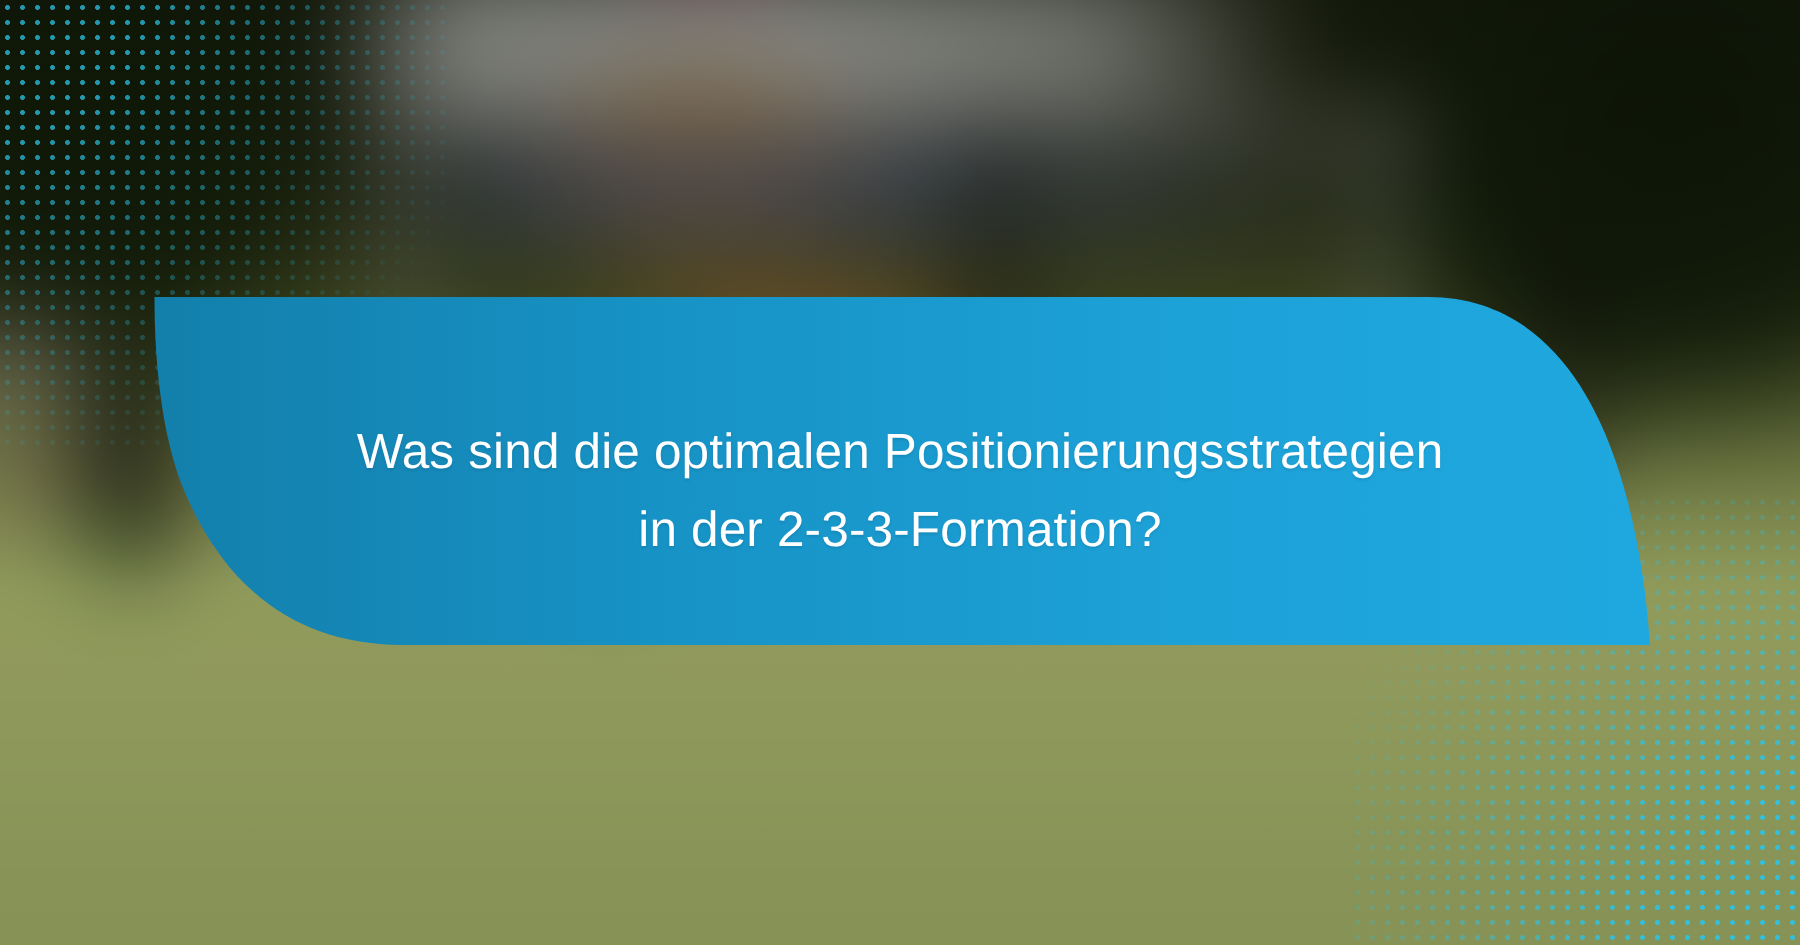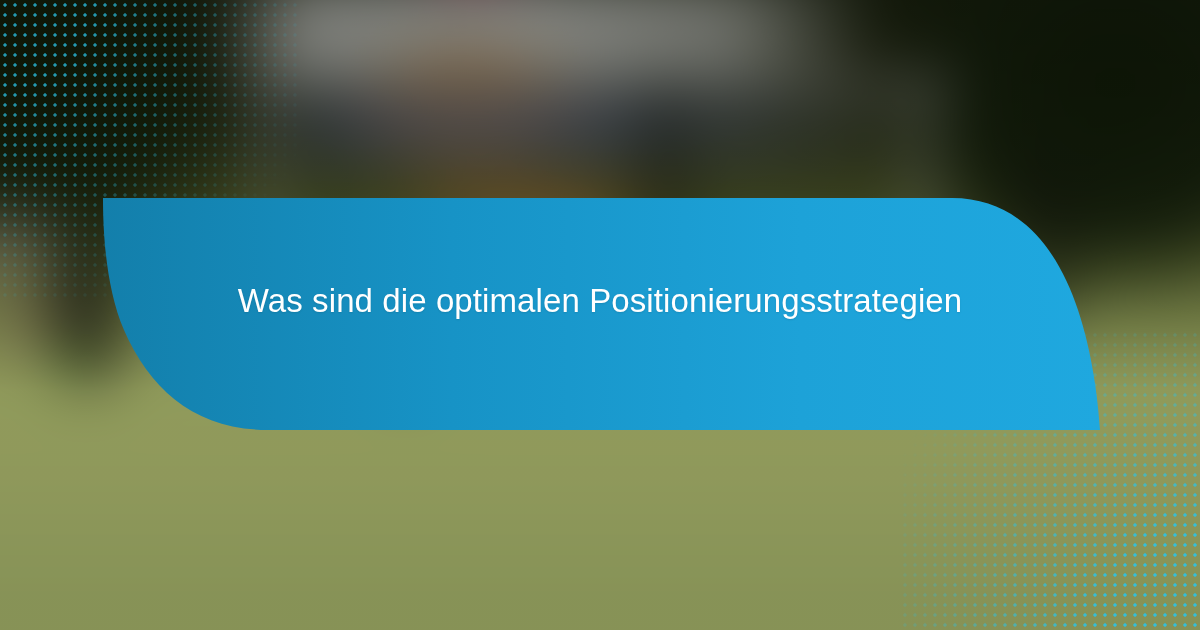--- a/index.html
+++ b/index.html
@@ -268,15 +268,16 @@
                C 1092 352, 1098 398, 1100 430
                L 268 430
                C 196 430, 150 390, 124 330
                C 107 291, 103 238, 103 198
                Z" fill="url(#bannerGrad)"></path>
     </svg>
   </div>
 
   <div class="title-block">
     <span class="title-line">Was sind die optimalen Positionierungsstrategien</span>
+    <span class="title-line">in der 2-3-3-Formation?</span>
   </div>
 
 </div>
 
 </body></html>

